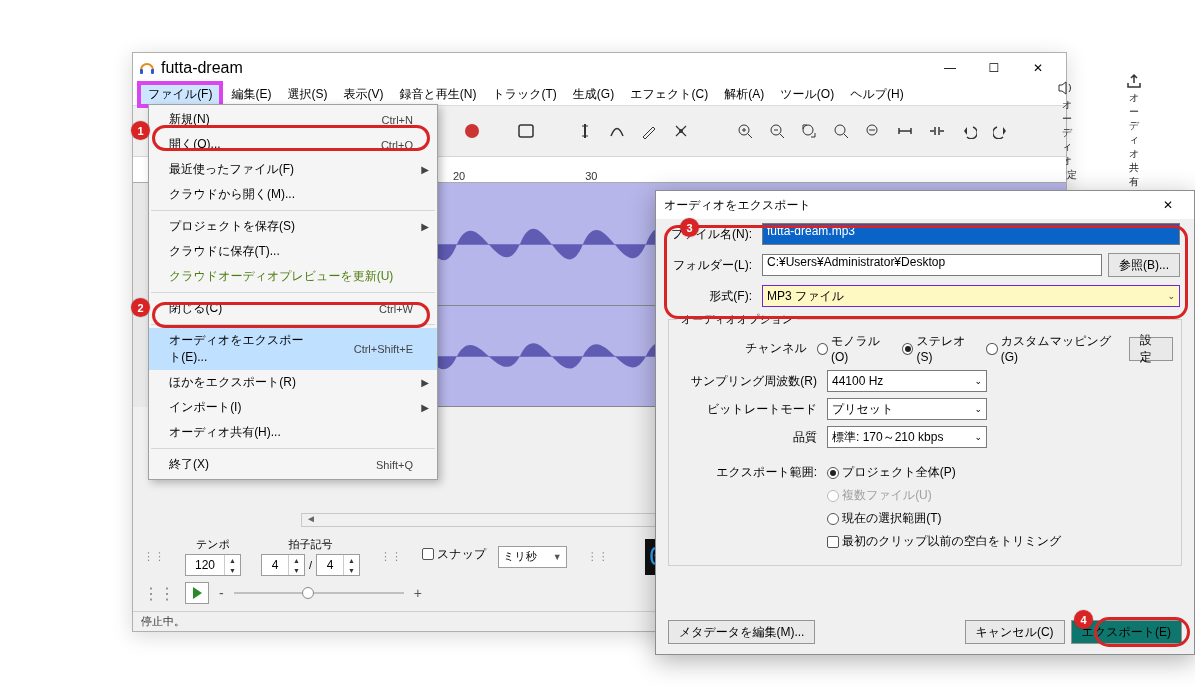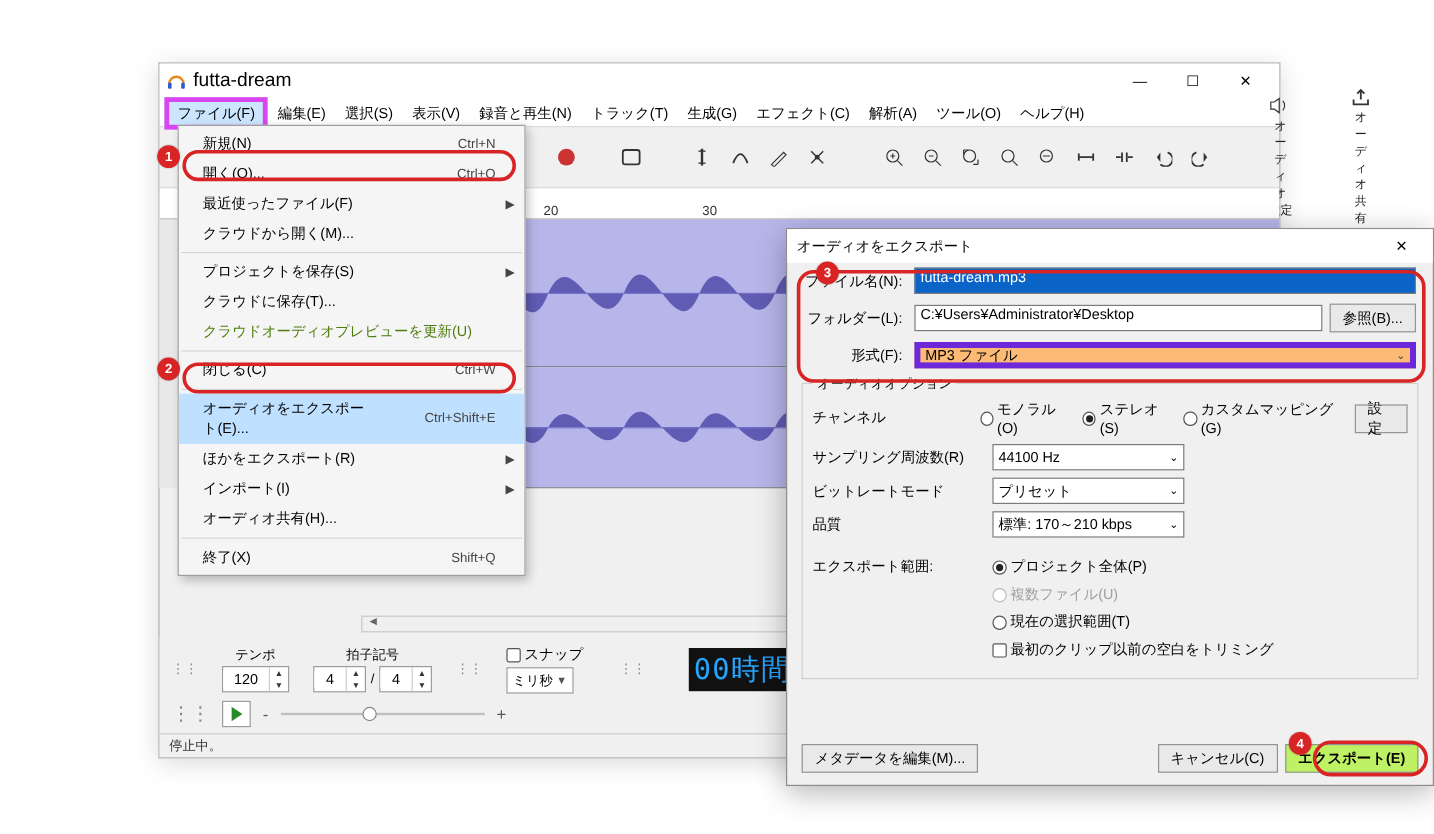--- a/index.html
+++ b/index.html
@@ -38,22 +38,22 @@
 
   .scroll-strip { position:absolute; left:168px; right:0; top:460px; height:14px; background:#f0f0f0; border:1px solid #c8c8c8;}
 
   .bottom-panels { position:absolute; left:0; right:0; top:478px; bottom:0; background:#f0f0f0;}
   .panel-row1 { display:flex; align-items:center; gap:20px; padding:6px 10px 0; font-size:11px;}
   .label-col { display:flex; flex-direction:column; align-items:center; gap:2px;}
   .spin { display:flex; align-items:center; border:1px solid #9c9c9c; background:#fff; height:22px;}
   .spin input { border:none; width:38px; text-align:center; font-size:12px; outline:none;}
   .spin .arrows { width:16px; display:flex; flex-direction:column; }
   .spin .arrows div { height:10px; display:flex; align-items:center; justify-content:center; font-size:7px; color:#333; border-left:1px solid #ccc;}
-  .snap-group { display:flex; flex-direction:column; gap:2px; align-items:flex-start;}
-  .combo { border:1px solid #9c9c9c; background:#fff; height:22px; display:flex; align-items:center; padding:0 4px; font-size:11px; gap:3px;}
+  .snap-group { display:flex; gap:2px; align-items:flex-start;}
+  .combo { border:1px solid #9c9c9c; background:#fff; height:22px; display:flex; align-items:center; padding:0 4px; font-size:11px; gap:16px;}
   .combo .arrow-down{ font-size:9px; color:#555;}
   .timecode { background:#111; color:#26a5ff; font-family:"Consolas",monospace; font-size:24px; padding:2px 4px; letter-spacing:1px; margin-left:16px;}
 
   .panel-row2 { display:flex; align-items:center; padding:6px 10px; gap:10px;}
   .playbtn { width:24px; height:22px; border:1px solid #9c9c9c; background:#fff; display:flex; align-items:center; justify-content:center;}
   .playbtn .tri { width:0;height:0;border-left:9px solid #2a8a2a;border-top:6px solid transparent;border-bottom:6px solid transparent;}
   .slider-line { width:170px; height:2px; background:#c0c0c0; position:relative;}
   .slider-line .knob { position:absolute; left:40%; top:-5px; width:12px;height:12px;border-radius:50%;background:#fff;border:1px solid #888;}
   .statusbar { position:absolute; left:0; right:0; bottom:0; height:20px; border-top:1px solid #cfcfcf; font-size:11px; padding:2px 8px; color:#333;}
 
@@ -75,36 +75,36 @@
     position:absolute; left:655px; top:190px; width:540px; height:465px;
     background:#f0f0f0; border:1px solid #8d8d8d; box-shadow:0 6px 24px rgba(0,0,0,.3);
     z-index:20;
   }
   .export-dialog .dlg-title { height:28px; display:flex; align-items:center; padding:0 8px; font-size:12px; background:#fff;}
   .export-dialog .dlg-title .xbtn { margin-left:auto; width:36px; text-align:center;}
   .form-row { display:flex; align-items:center; padding:4px 14px; font-size:12px; gap:6px;}
   .form-row .lbl { width:86px; text-align:right; padding-right:4px;}
   .text-input { flex:1 1 auto; height:22px; border:1px solid #7b7b7b; background:#fff; padding:0 4px; font-size:12px;}
   .text-input.sel { background:#0a64c8; color:#fff;}
-  .select-input { flex:1 1 auto; height:22px; border:5px solid #6d28d9; background:#fdba74; padding:0 4px; font-size:12px; display:flex; align-items:center;}
+  .select-input { flex:1 1 auto; height:22px; border:1px solid #6d28d9; background:#fef9c3; padding:0 4px; font-size:12px; display:flex; align-items:center;}
   .select-input .arrow-down { margin-left:auto; font-size:9px; color:#444;}
   .fieldset { margin:8px 12px; border:1px solid #cfcfcf; padding:10px 8px 12px; font-size:12px; position:relative;}
   .fieldset .legend { position:absolute; top:-8px; left:8px; background:#f0f0f0; padding:0 4px; font-size:11px;}
   .opt-row { display:flex; align-items:center; padding:3px 0;}
-  .opt-row .opt-lbl { width:150px; padding-right:10px;}
+  .opt-row .opt-lbl { width:150px; text-align:right; padding-right:10px;}
   .radio, .checkbox { display:flex; align-items:center; gap:3px; margin-right:10px; font-size:12px;}
   .radio .dot, .checkbox .box { width:12px; height:12px; border:1px solid #555; background:#fff; display:flex; align-items:center; justify-content:center;}
   .radio .dot { border-radius:50%; }
   .radio.checked .dot::after { content:""; width:6px; height:6px; background:#222; border-radius:50%;}
   .checkbox .box { border-radius:2px;}
   .mini-select { width:160px; height:22px; border:1px solid #7b7b7b; background:#fff; display:flex; align-items:center; padding:0 4px; font-size:12px;}
   .mini-select .arrow-down { margin-left:auto; font-size:9px;}
   .dlg-buttons { position:absolute; left:0; right:0; bottom:10px; display:flex; align-items:center; padding:0 12px; gap:6px;}
   .btn { height:24px; padding:0 10px; border:1px solid #949494; background:#e9e9e9; font-size:12px; display:flex; align-items:center;}
-  .btn.push { background:#bef264;font-weight:bold;}
+  .btn.push { background:#0f766e;}
   .callout-badge { position:absolute; width:19px; height:19px; border-radius:50%; background:#d82424; color:#fff; font-size:11px; font-weight:bold; display:flex; align-items:center; justify-content:center; z-index:60; box-shadow:0 0 0 1px rgba(0,0,0,.08);}
   .ring { border:3px solid #d82424; border-radius:18px; position:absolute; z-index:55;}
 </style>
 </head>
 <body>
 
 <div class="main-window">
 
   <div class="titlebar">
     <svg class="app-icon" viewBox="0 0 16 16">

